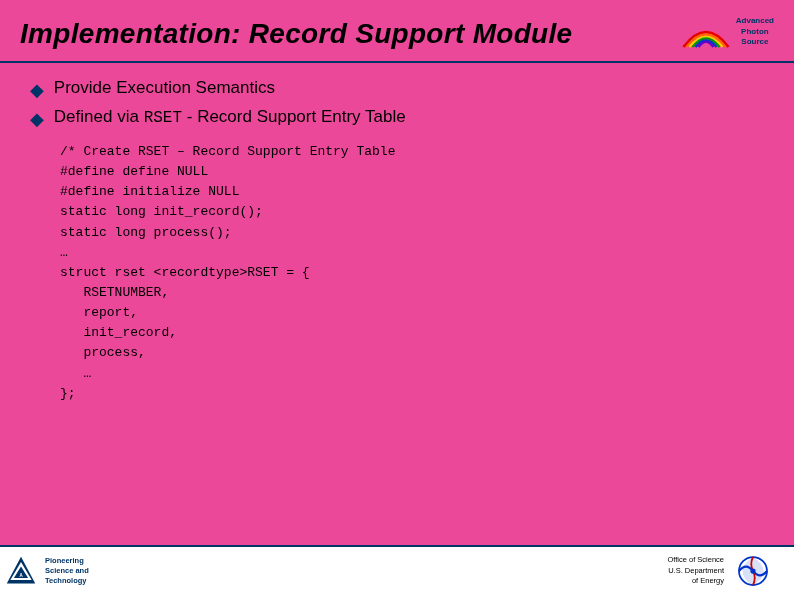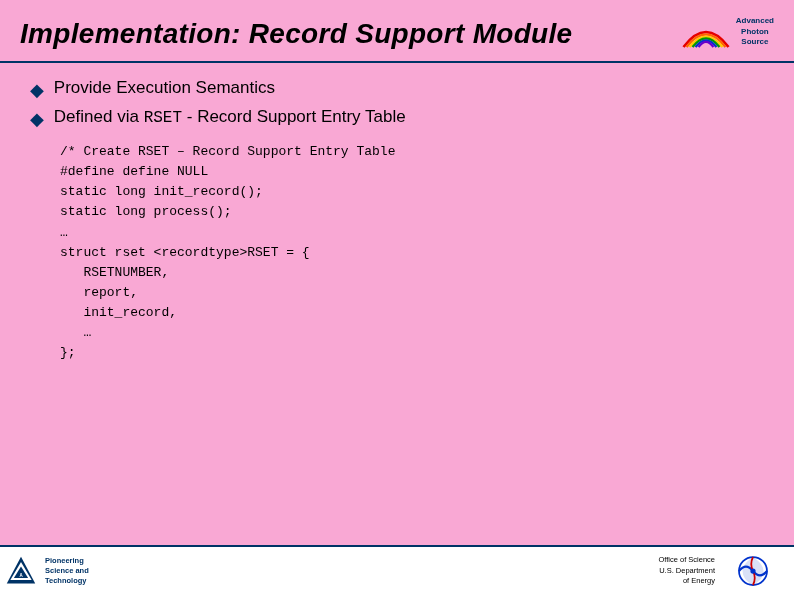--- a/index.html
+++ b/index.html
@@ -8,21 +8,21 @@
       width: 794px;
       height: 595px;
       background: #ffffff;
       font-family: Arial, sans-serif;
       overflow: hidden;
     }
 
     .slide {
       width: 794px;
       height: 595px;
-      background: #f9a8d4;
+      background: #ec4899;
       position: relative;
       display: flex;
       flex-direction: column;
     }
 
     
     .header {
       padding: 18px 20px 10px 20px;
       display: flex;
       align-items: flex-start;
@@ -134,21 +134,21 @@
     .pioneering-text {
       font-size: 7.5px;
       color: #003366;
       font-weight: bold;
       line-height: 1.3;
     }
 
     .footer-right {
       display: flex;
       align-items: center;
-      gap: 17px;
+      gap: 8px;
     }
 
     .office-text {
       font-size: 7.5px;
       color: #000000;
       text-align: right;
       line-height: 1.4;
     }
 
     .doe-logo {
@@ -192,27 +192,29 @@
         <span class="bullet-diamond">◆</span>
         <span class="bullet-text">
           <span>Defined via </span><span class="rset">RSET</span><span> - Record Support Entry Table</span>
         </span>
       </li>
     </ul>
 
     <div class="code-block">
       <span class="code-line">/* Create RSET – Record Support Entry Table</span>
       <span class="code-line">#define define NULL</span>
+      <span class="code-line">#define initialize NULL</span>
       <span class="code-line">static long init_record();</span>
       <span class="code-line">static long process();</span>
       <span class="code-line">…</span>
       <span class="code-line">struct rset &lt;recordtype&gt;RSET = {</span>
       <span class="code-line">   RSETNUMBER,</span>
       <span class="code-line">   report,</span>
       <span class="code-line">   init_record,</span>
+      <span class="code-line">   process,</span>
       <span class="code-line">   …</span>
       <span class="code-line">};</span>
     </div>
 
   </div>
 
   <div class="footer">
     <div class="footer-left">
 
       <svg class="argonne-triangle" viewBox="0 0 36 36">

